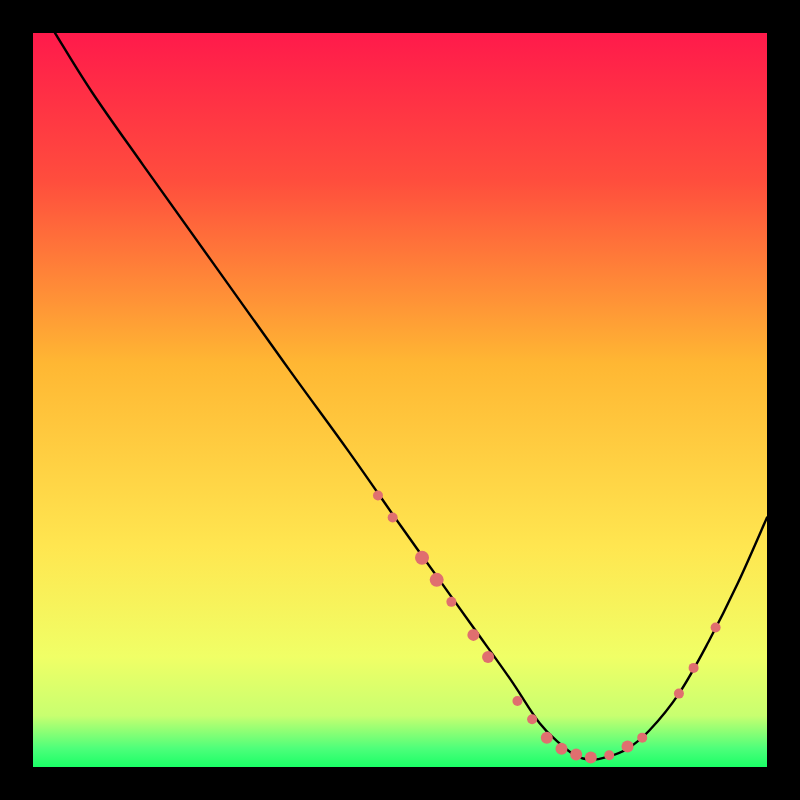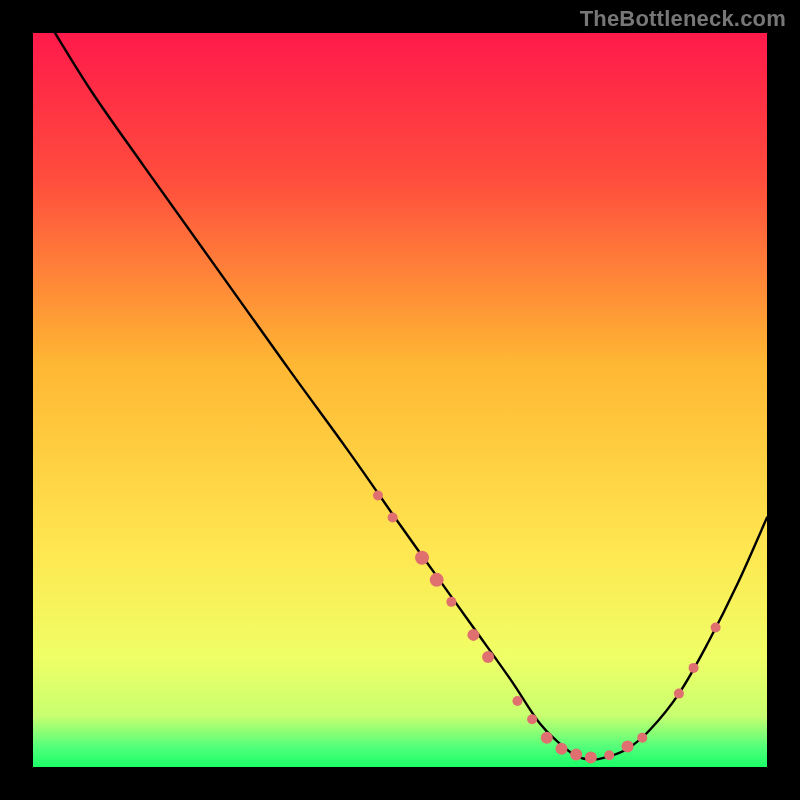--- a/index.html
+++ b/index.html
@@ -32,21 +32,20 @@
   .plot svg {
     display: block;
     width: 734px;
     height: 734px;
   }
 </style>
 </head>
 <body>
 
 <div class="frame">
-  <div class="watermark">TheBottleneck.com</div>
   <div class="plot">
     <svg id="chart-svg" viewBox="0 0 734 734">
       <defs>
         <linearGradient id="bg-grad" x1="0" y1="0" x2="0" y2="1">
             <stop offset="0%" stop-color="#ff1a4b"></stop>
             <stop offset="20%" stop-color="#ff4d3d"></stop>
             <stop offset="45%" stop-color="#ffb733"></stop>
             <stop offset="70%" stop-color="#ffe650"></stop>
             <stop offset="85%" stop-color="#f0ff66"></stop>
             <stop offset="93%" stop-color="#c8ff70"></stop>

